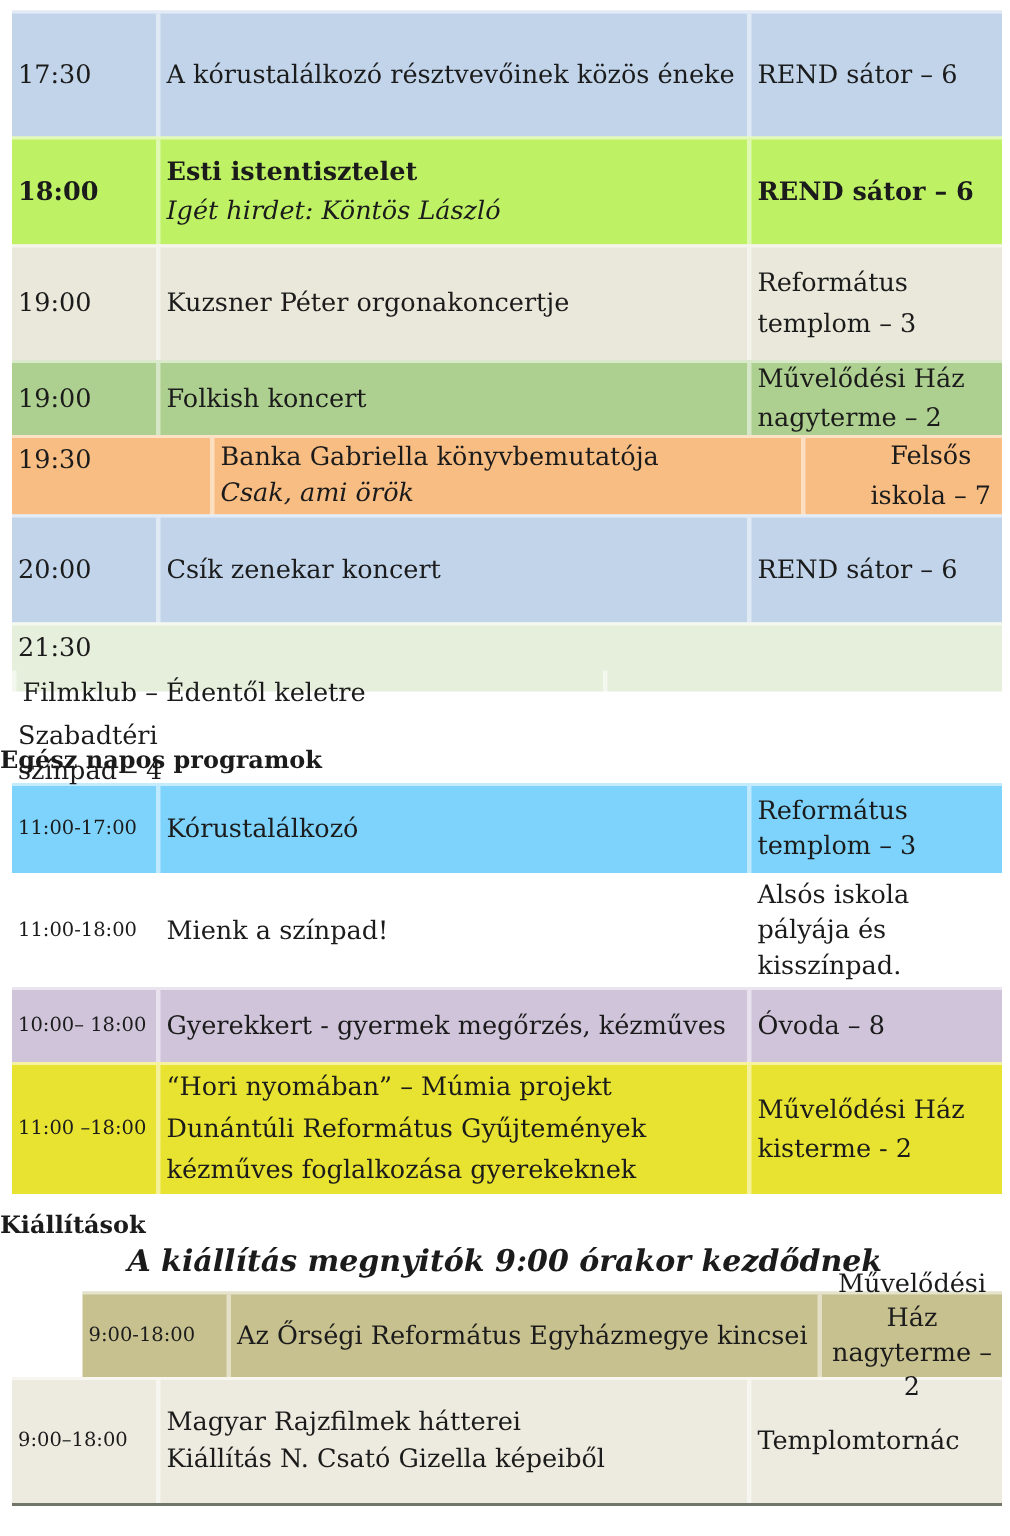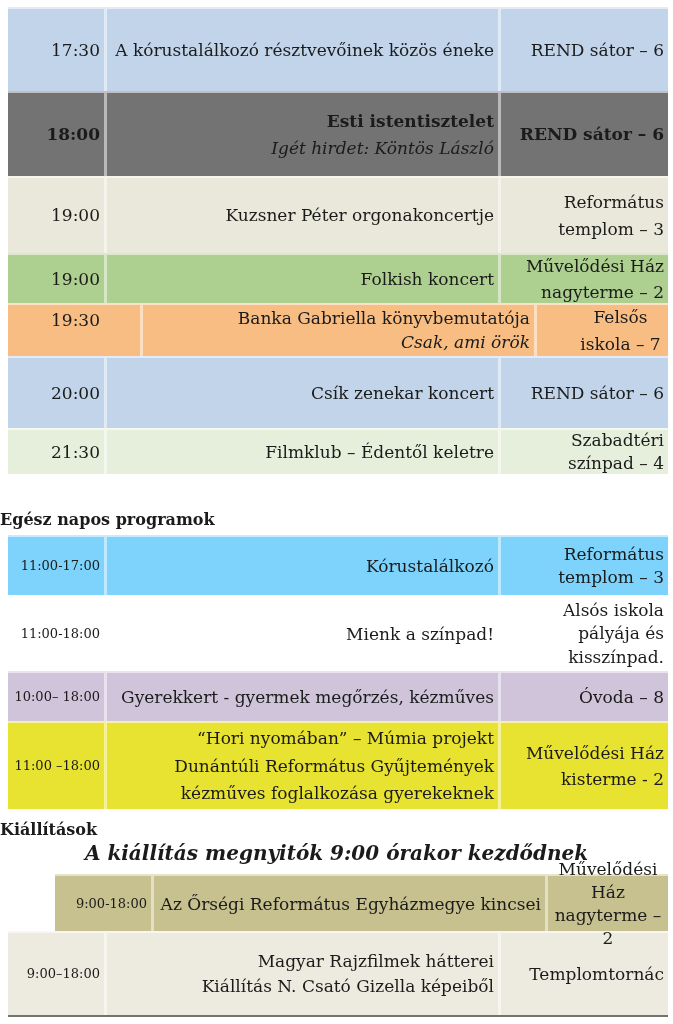--- a/index.html
+++ b/index.html
@@ -27,21 +27,21 @@
 
   .row {
     display: flex;
     align-items: stretch;
     border-top: 2px solid rgba(255,255,255,0.55);
   }
 
   .cell {
     display: flex;
     flex-direction: column;
-    align-items: flex-end;
+    align-items: flex-start;
     justify-content: center;
     text-align: center;
     line-height: 1.55;
     font-size: 17px;
     padding: 2px 4px;
   }
 
   .c-time {
     width: 96px;
     flex: none;
@@ -103,21 +103,21 @@
         <div>17:30</div>
       </div>
       <div class="cell c-event">
         <div>A kórustalálkozó résztvevőinek közös éneke</div>
       </div>
       <div class="cell c-loc">
         <div>REND sátor – 6</div>
       </div>
     </div>
 
-    <div class="row" style="height: 85px; background-color: #737373;">
+    <div class="row" style="height: 72px; background-color: #bef264;">
       <div class="cell c-time t-lg bold">
         <div>18:00</div>
       </div>
       <div class="cell c-event">
         <div class="bold">Esti istentisztelet</div>
         <div class="italic">Igét hirdet: Köntös László</div>
       </div>
       <div class="cell c-loc bold">
         <div>REND sátor – 6</div>
       </div>
@@ -167,21 +167,21 @@
         <div>20:00</div>
       </div>
       <div class="cell c-event">
         <div>Csík zenekar koncert</div>
       </div>
       <div class="cell c-loc">
         <div>REND sátor – 6</div>
       </div>
     </div>
 
-    <div class="row" style="height: 46px; background-color: rgb(230, 239, 220);">
+    <div class="row" style="height: 46px; background-color: rgb(230, 239, 220); flex-direction: column;">
       <div class="cell c-time t-lg">
         <div>21:30</div>
       </div>
       <div class="cell c-event">
         <div>Filmklub – Édentől keletre</div>
       </div>
       <div class="cell c-loc" style="line-height:1.35">
         <div>Szabadtéri</div>
         <div>színpad – 4</div>
       </div>

